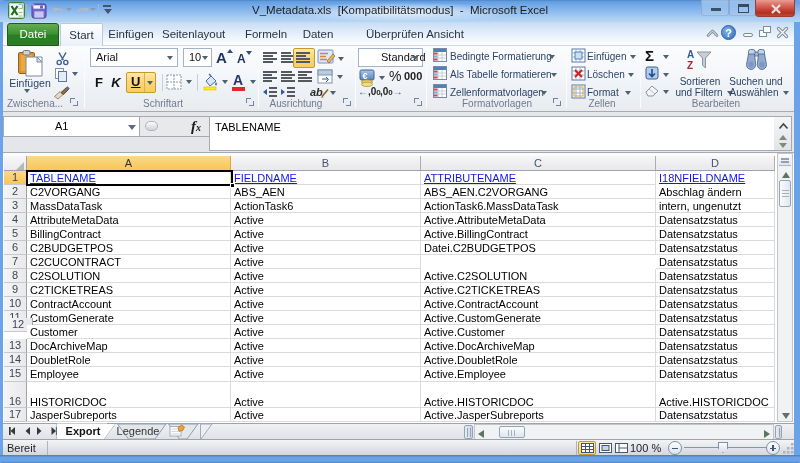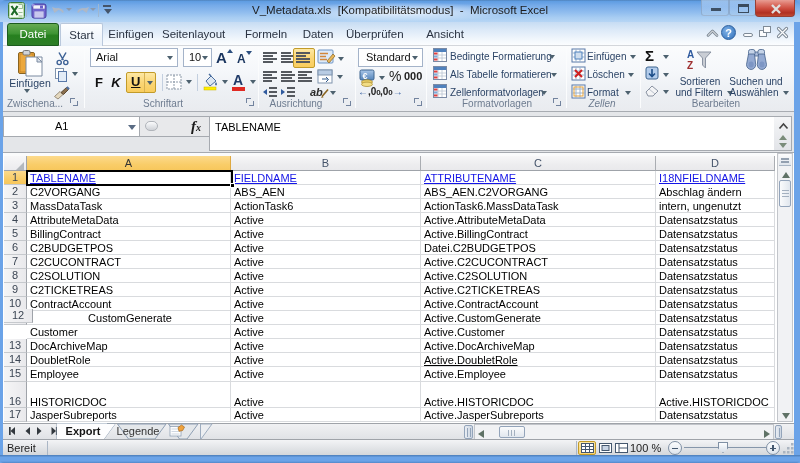--- a/index.html
+++ b/index.html
@@ -93,21 +93,21 @@
 <div class="abs" style="left:104px;top:9px;width:0;height:0;border-left:4px solid transparent;border-right:4px solid transparent;border-top:5px solid #44546a;"></div>
 </div>
 <div class="abs" id="tabrow">
   <div class="abs" style="left:0;top:23px;width:800px;height:1px;background:#d3d6db;"></div>
   <div class="abs" id="dateitab">Datei</div>
   <div class="abs" id="starttab">Start</div>
   <div class="abs tab" style="left:107px;width:48px;">Einfügen</div>
   <div class="abs tab" style="left:162px;width:62px;">Seitenlayout</div>
   <div class="abs tab" style="left:243px;width:46px;">Formeln</div>
   <div class="abs tab" style="left:300px;width:36px;">Daten</div>
-  <div class="abs tab" style="left:346px;width:56px;text-align:center;">Überprüfen</div>
+  <div class="abs tab" style="left:366px;width:56px;text-align:center;">Überprüfen</div>
   <div class="abs tab" style="left:424px;width:42px;">Ansicht</div>
 <svg class="abs" style="left:706px;top:6px;" width="13" height="10" viewBox="0 0 13 10">
       <path d="M2 7.5 L6.5 3 L11 7.5" fill="none" stroke="#7e8a96" stroke-width="2.6" stroke-linecap="round" stroke-linejoin="round"></path>
       <path d="M2 7.5 L6.5 3 L11 7.5" fill="none" stroke="#fbfcfd" stroke-width="1" stroke-linecap="round" stroke-linejoin="round"></path>
     </svg>
 <div class="abs" style="left:721px;top:3px;width:15px;height:15px;border-radius:50%;background:radial-gradient(circle at 5px 5px,#7fb2e8,#2f6eb8);border:1px solid #2a5e9e;color:#fff;font-size:11px;font-weight:bold;text-align:center;line-height:14px;">?</div>
 <div class="abs" style="left:742px;top:4px;width:13px;height:13px;">
       <span style="position:absolute;left:1px;top:7px;width:10px;height:4px;background:#fbfcfd;border:1.2px solid #7e8a96;border-radius:2px;box-sizing:border-box;"></span>
     </div>
 <div class="abs" style="left:759px;top:4px;width:13px;height:13px;">
@@ -125,21 +125,21 @@
 <div class="gsep" style="left:258px;"></div>
 <div class="gsep" style="left:355px;"></div>
 <div class="gsep" style="left:426px;"></div>
 <div class="gsep" style="left:566px;"></div>
 <div class="gsep" style="left:640px;"></div>
 <div class="glabel" style="left:2px;width:66px;">Zwischena...</div>
 <div class="glabel" style="left:118px;width:90px;">Schriftart</div>
 <div class="glabel" style="left:251px;width:90px;">Ausrichtung</div>
 <div class="glabel" style="left:371px;width:40px;margin-top:17px;">Zahl</div>
 <div class="glabel" style="left:442px;width:110px;">Formatvorlagen</div>
-<div class="glabel" style="left:572px;width:60px;font-style:italic;">Zellen</div>
+<div class="glabel" style="left:572px;width:60px;">Zellen</div>
 <div class="glabel" style="left:671px;width:90px;">Bearbeiten</div>
 <div class="launch" style="left:70px;"></div>
 <div class="launch" style="left:246px;"></div>
 <div class="launch" style="left:343px;"></div>
 <div class="launch" style="left:414px;"></div>
 <div class="launch" style="left:553px;"></div>
 <svg class="abs" style="left:17px;top:4px;" width="27" height="27" viewBox="0 0 27 27">
 <rect x="1.5" y="2.5" width="16" height="21" rx="1.5" fill="#eca83d" stroke="#8a6420"></rect>
 <rect x="3" y="4" width="13" height="18" fill="none" stroke="#c27f22" stroke-width="0.8"></rect>
 <rect x="6" y="0.5" width="7" height="4.5" rx="1.5" fill="#d0d3d8" stroke="#777"></rect>
@@ -256,21 +256,21 @@
       <rect x="7" y="5" width="8" height="2" fill="#55595f"></rect>
       <rect x="7" y="9" width="8" height="2" fill="#55595f"></rect>
 <path d="M1 3 L5 6 L1 9 Z" fill="#2f5a9e"></path>
 </svg>
 <svg class="abs" style="left:310px;top:39px;" width="20" height="15" viewBox="0 0 20 15">
 <text x="0" y="11" font-size="11" font-weight="bold" font-style="italic" fill="#2b2b2b">ab</text>
 <path d="M12 11.5 L18 4.5" stroke="#8a6420" stroke-width="1.6"></path>
 <path d="M11 13 l1.2 -2 l1.4 1.2 Z" fill="#8a6420"></path>
 </svg>
 <div class="darr" style="left:330px;top:45px;"></div>
-<div class="combo" style="left:358px;top:2px;width:65px;height:19px;line-height:17px;padding-left:7px;">Standard</div>
+<div class="combo" style="left:358px;top:2px;width:65px;height:19px;line-height:17px;padding-left:22px;">Standard</div>
 <div class="darr" style="left:412px;top:10px;"></div>
 <svg class="abs" style="left:359px;top:23px;" width="20" height="18" viewBox="0 0 20 18">
 <rect x="1" y="1" width="14" height="10" rx="1.5" fill="url(#gcur)" stroke="#3d648f"></rect>
 <defs>
         <linearGradient id="gcur" x1="0" y1="0" x2="0" y2="1">
           <stop offset="0" stop-color="#a8c6e8"></stop>
           <stop offset="1" stop-color="#5585bb"></stop>
         </linearGradient>
       </defs>
 <text x="3.5" y="9.5" font-size="9" fill="#fff" font-weight="bold">€</text>
@@ -416,56 +416,55 @@
 <div class="cell" style="left:421px;top:73.78px;width:235px;height:14.07px;">Active.BillingContract</div>
 <div class="cell" style="left:656px;top:73.78px;width:119px;height:14.07px;">Datensatzstatus</div>
 <div class="rnum" style="left:4px;top:87.85px;width:23px;height:14.07px;line-height:13px;">6</div>
 <div class="cell" style="left:27px;top:87.85px;width:204px;height:14.07px;">C2BUDGETPOS</div>
 <div class="cell" style="left:231px;top:87.85px;width:190px;height:14.07px;">Active</div>
 <div class="cell" style="left:421px;top:87.85px;width:235px;height:14.07px;">Datei.C2BUDGETPOS</div>
 <div class="cell" style="left:656px;top:87.85px;width:119px;height:14.07px;">Datensatzstatus</div>
 <div class="rnum" style="left:4px;top:101.92px;width:23px;height:14.07px;line-height:13px;">7</div>
 <div class="cell" style="left:27px;top:101.92px;width:204px;height:14.07px;">C2CUCONTRACT</div>
 <div class="cell" style="left:231px;top:101.92px;width:190px;height:14.07px;">Active</div>
-<div class="cell" style="left:421px;top:101.92px;width:235px;height:14.07px;">Active.C2CUCONTRACT</div>
 <div class="cell" style="left:656px;top:101.92px;width:119px;height:14.07px;">Datensatzstatus</div>
 <div class="rnum" style="left:4px;top:115.99px;width:23px;height:14.07px;line-height:13px;">8</div>
 <div class="cell" style="left:27px;top:115.99px;width:204px;height:14.07px;">C2SOLUTION</div>
 <div class="cell" style="left:231px;top:115.99px;width:190px;height:14.07px;">Active</div>
 <div class="cell" style="left:421px;top:115.99px;width:235px;height:14.07px;">Active.C2SOLUTION</div>
 <div class="cell" style="left:656px;top:115.99px;width:119px;height:14.07px;">Datensatzstatus</div>
 <div class="rnum" style="left:4px;top:130.06px;width:23px;height:14.07px;line-height:13px;">9</div>
 <div class="cell" style="left:27px;top:130.06px;width:204px;height:14.07px;">C2TICKETREAS</div>
 <div class="cell" style="left:231px;top:130.06px;width:190px;height:14.07px;">Active</div>
 <div class="cell" style="left:421px;top:130.06px;width:235px;height:14.07px;">Active.C2TICKETREAS</div>
 <div class="cell" style="left:656px;top:130.06px;width:119px;height:14.07px;">Datensatzstatus</div>
 <div class="rnum" style="left:4px;top:144.13px;width:23px;height:14.07px;line-height:13px;">10</div>
 <div class="cell" style="left:27px;top:144.13px;width:204px;height:14.07px;">ContractAccount</div>
 <div class="cell" style="left:231px;top:144.13px;width:190px;height:14.07px;">Active</div>
 <div class="cell" style="left:421px;top:144.13px;width:235px;height:14.07px;">Active.ContractAccount</div>
 <div class="cell" style="left:656px;top:144.13px;width:119px;height:14.07px;">Datensatzstatus</div>
 <div class="rnum" style="left:4px;top:158.20px;width:23px;height:14.07px;line-height:13px;">11</div>
-<div class="cell" style="left:27px;top:158.20px;width:204px;height:14.07px;text-align:center;">CustomGenerate</div>
+<div class="cell" style="left:27px;top:158.20px;width:204px;height:14.07px;">CustomGenerate</div>
 <div class="cell" style="left:231px;top:158.20px;width:190px;height:14.07px;">Active</div>
 <div class="cell" style="left:421px;top:158.20px;width:235px;height:14.07px;">Active.CustomGenerate</div>
 <div class="cell" style="left:656px;top:158.20px;width:119px;height:14.07px;">Datensatzstatus</div>
-<div class="rnum" style="left:4px;top:156px;width:29px;height:14.07px;line-height:13px;">12</div>
+<div class="rnum" style="left:4px;top:165px;width:29px;height:14.07px;line-height:13px;">12</div>
 <div class="cell" style="left:27px;top:172.27px;width:204px;height:14.07px;">Customer</div>
 <div class="cell" style="left:231px;top:172.27px;width:190px;height:14.07px;">Active</div>
 <div class="cell" style="left:421px;top:172.27px;width:235px;height:14.07px;">Active.Customer</div>
 <div class="cell" style="left:656px;top:172.27px;width:119px;height:14.07px;">Datensatzstatus</div>
 <div class="rnum" style="left:4px;top:186.34px;width:23px;height:14.07px;line-height:13px;">13</div>
 <div class="cell" style="left:27px;top:186.34px;width:204px;height:14.07px;">DocArchiveMap</div>
 <div class="cell" style="left:231px;top:186.34px;width:190px;height:14.07px;">Active</div>
 <div class="cell" style="left:421px;top:186.34px;width:235px;height:14.07px;">Active.DocArchiveMap</div>
 <div class="cell" style="left:656px;top:186.34px;width:119px;height:14.07px;">Datensatzstatus</div>
 <div class="rnum" style="left:4px;top:200.41px;width:23px;height:14.07px;line-height:13px;">14</div>
 <div class="cell" style="left:27px;top:200.41px;width:204px;height:14.07px;">DoubletRole</div>
 <div class="cell" style="left:231px;top:200.41px;width:190px;height:14.07px;">Active</div>
-<div class="cell" style="left:421px;top:200.41px;width:235px;height:14.07px;text-decoration:underline;">Active.DoubletRole</div>
+<div class="cell" style="left:421px;top:200.41px;width:235px;height:14.07px;">Active.DoubletRole</div>
 <div class="cell" style="left:656px;top:200.41px;width:119px;height:14.07px;">Datensatzstatus</div>
 <div class="rnum" style="left:4px;top:214.48px;width:23px;height:14.07px;line-height:13px;">15</div>
 <div class="cell" style="left:27px;top:214.48px;width:204px;height:14.07px;">Employee</div>
 <div class="cell" style="left:231px;top:214.48px;width:190px;height:14.07px;">Active</div>
 <div class="cell" style="left:421px;top:214.48px;width:235px;height:14.07px;">Active.Employee</div>
 <div class="cell" style="left:656px;top:214.48px;width:119px;height:14.07px;">Datensatzstatus</div>
 <div class="rnum" style="left:4px;top:228.55px;width:23px;height:26.5px;line-height:13px;padding-top:13px;">16</div>
 <div class="cell" style="left:27px;top:228.55px;width:204px;height:26.50px;padding-top:14px;">HISTORICDOC</div>
 <div class="cell" style="left:231px;top:228.55px;width:190px;height:26.50px;padding-top:14px;">Active</div>
 <div class="cell" style="left:421px;top:228.55px;width:235px;height:26.50px;padding-top:14px;">Active.HISTORICDOC</div>

